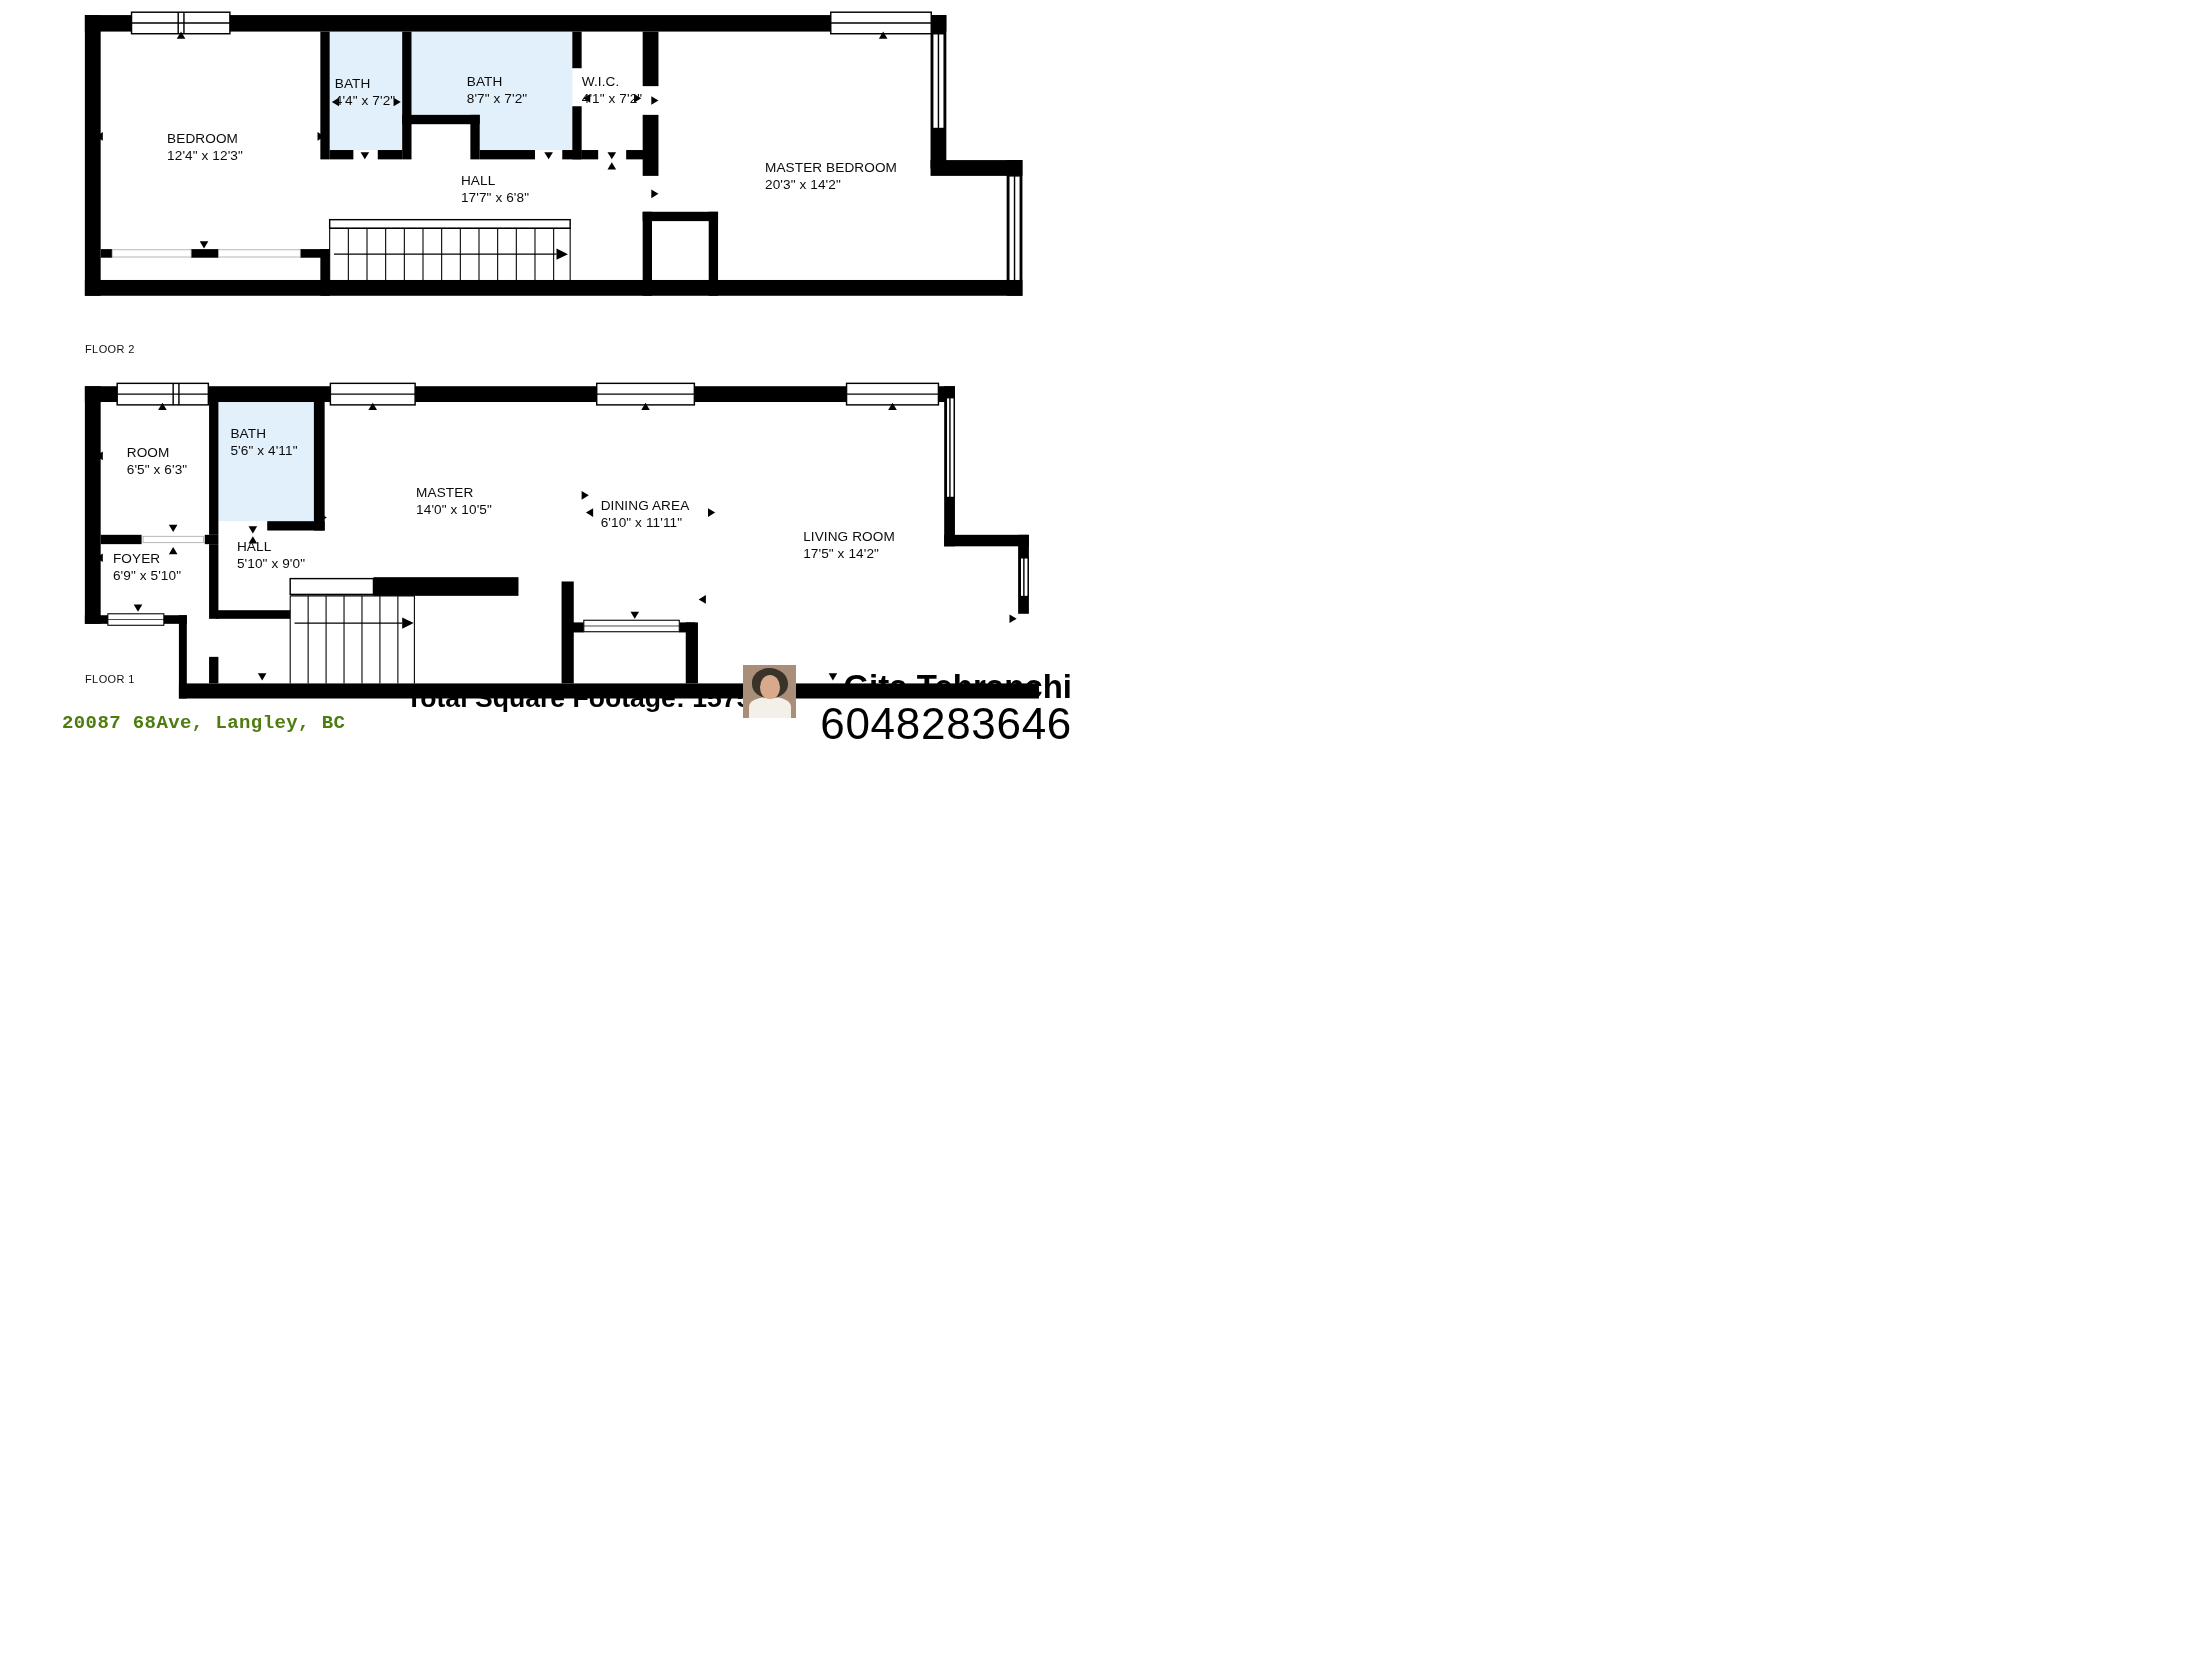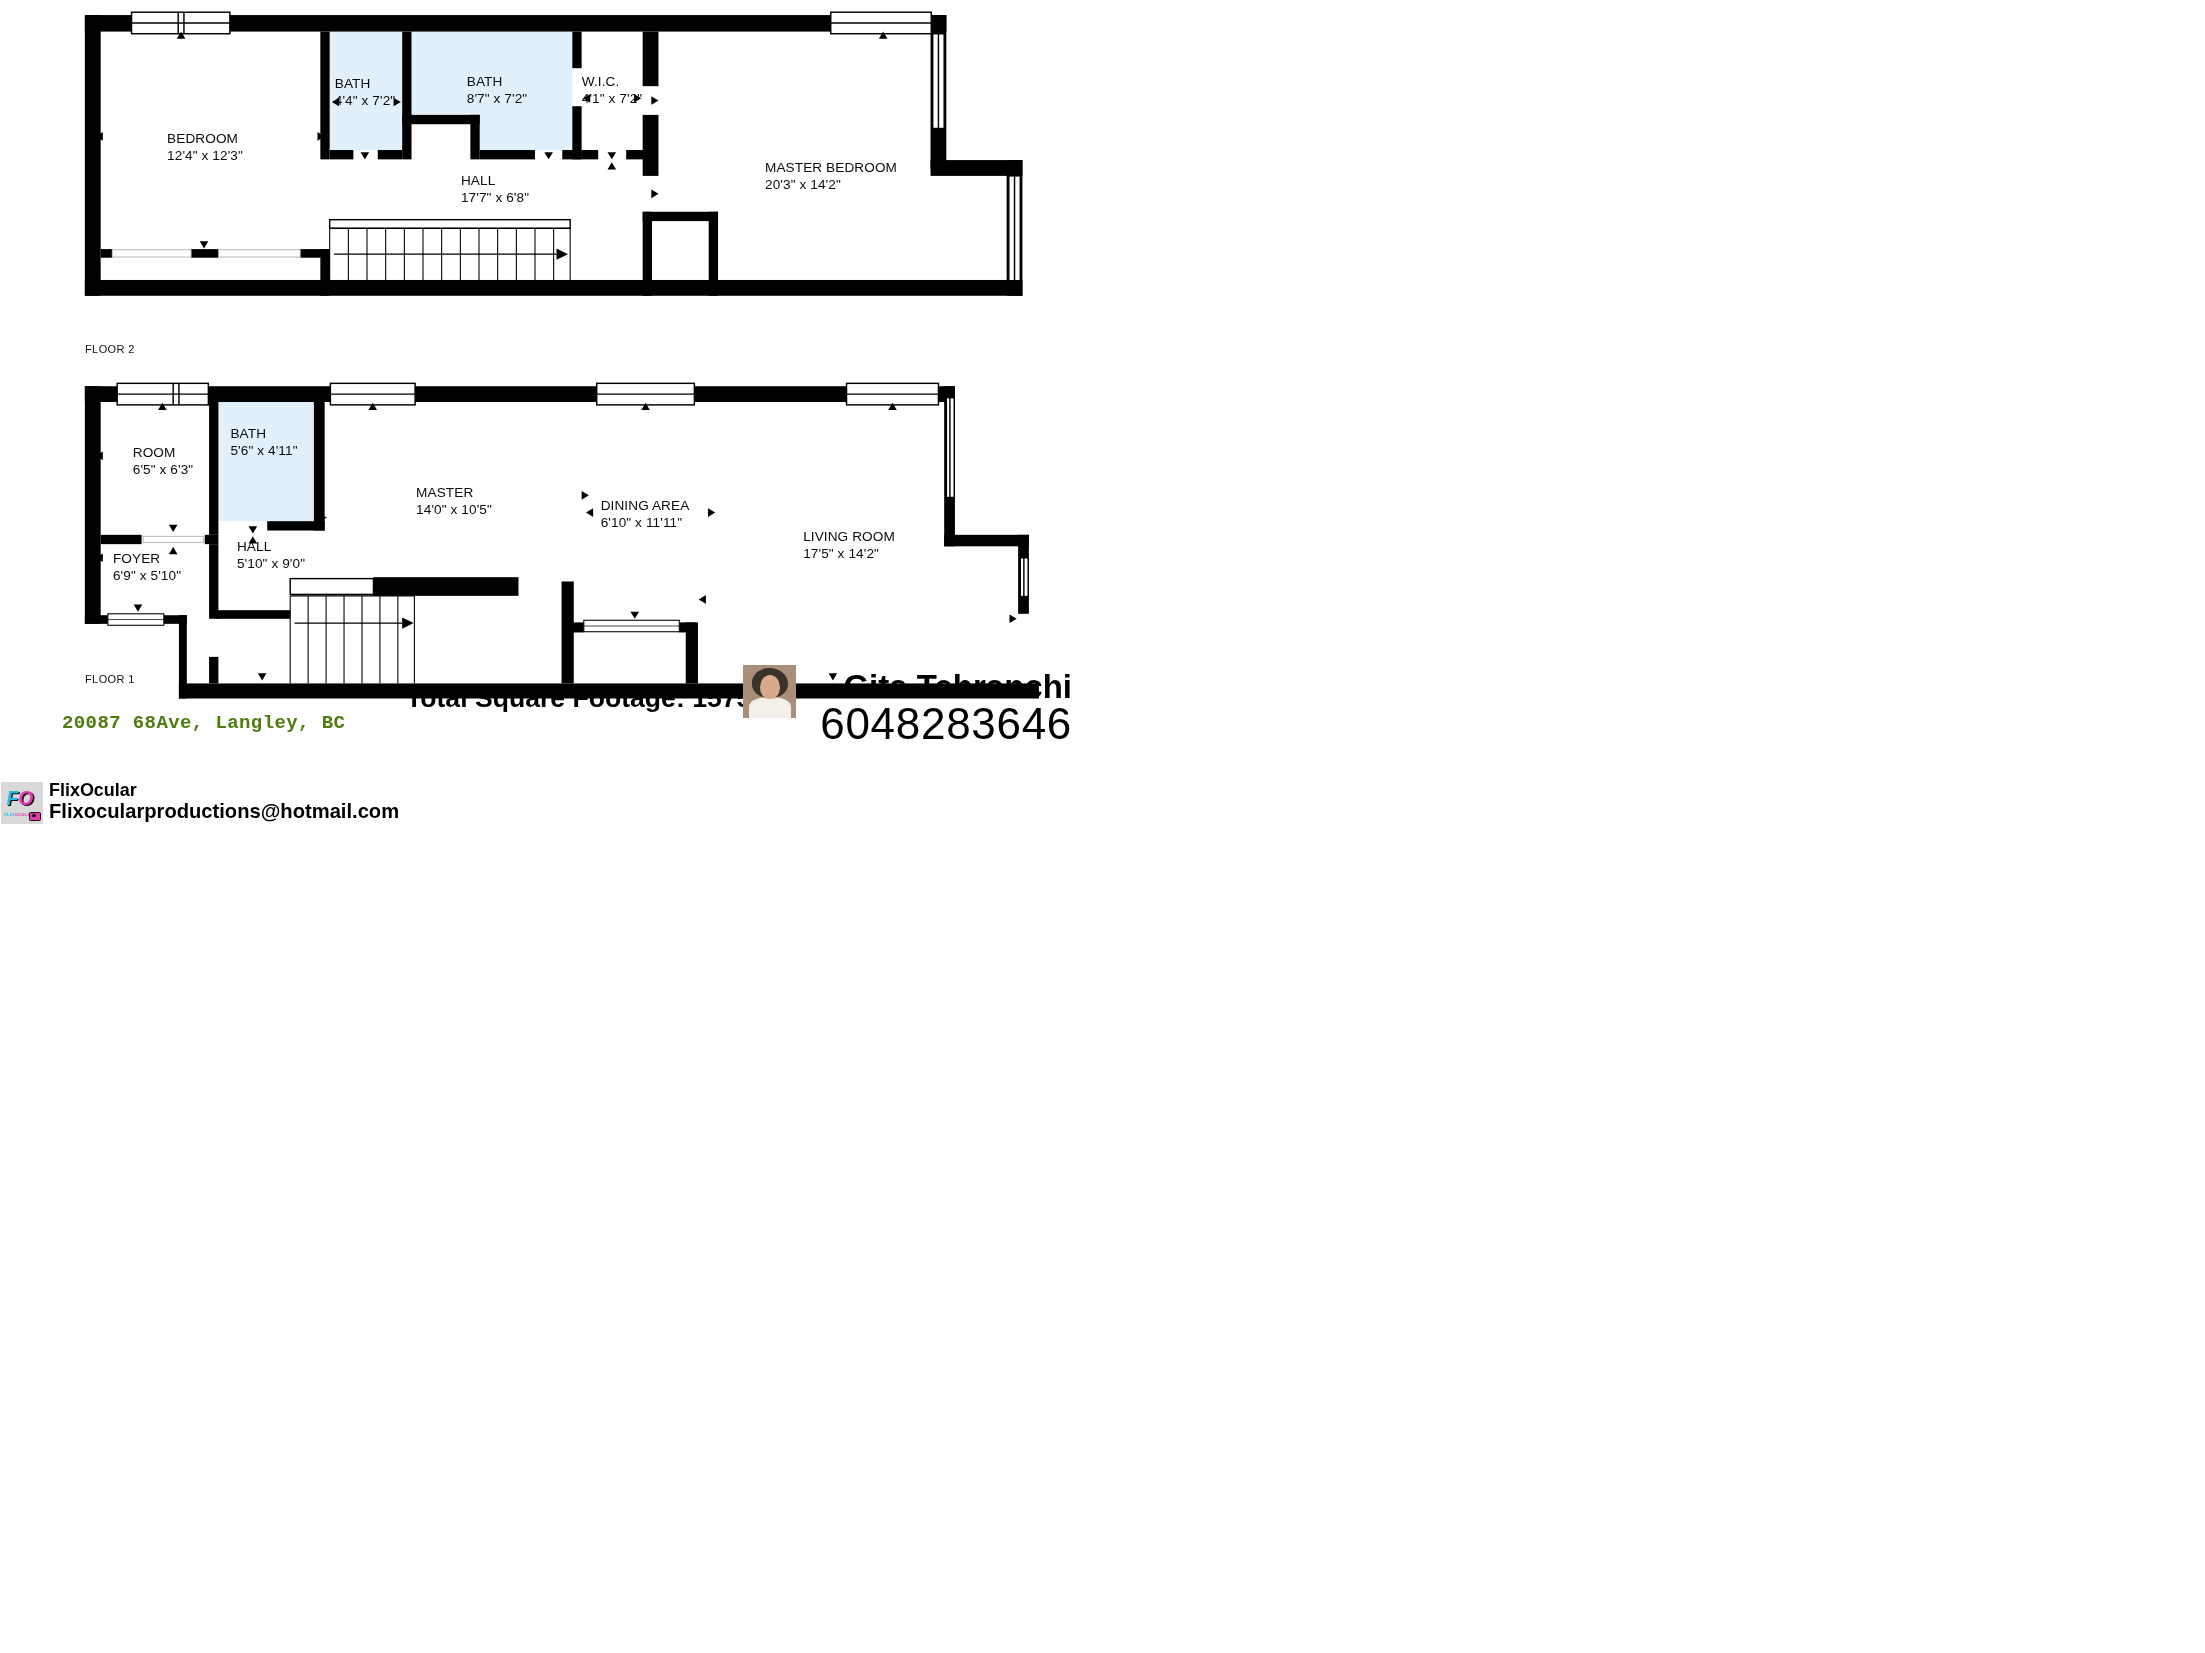--- a/index.html
+++ b/index.html
@@ -214,21 +214,21 @@
   </div>
   <div class="room-label" style="left:495px;top:172px">
     <span class="nm">HALL</span>
     <span class="dm">17'7" x 6'8"</span>
   </div>
   <div class="room-label" style="left:831px;top:159px">
     <span class="nm">MASTER BEDROOM</span>
     <span class="dm">20'3" x 14'2"</span>
   </div>
 
-  <div class="room-label" style="left:163px;top:444px">
+  <div class="room-label" style="left:157px;top:444px">
     <span class="nm">ROOM</span>
     <span class="dm">6'5" x 6'3"</span>
   </div>
   <div class="room-label" style="left:264px;top:425px">
     <span class="nm">BATH</span>
     <span class="dm">5'6" x 4'11"</span>
   </div>
   <div class="room-label" style="left:454px;top:484px">
     <span class="nm">MASTER</span>
     <span class="dm">14'0" x 10'5"</span>
@@ -260,26 +260,15 @@
     <div class="blouse"></div>
     <div class="hair"></div>
     <div class="face"></div>
   </div>
 
   <div class="agent-block">
     <div class="agent-name">Gita Tehranchi</div>
     <div class="agent-phone">6048283646</div>
   </div>
 
-  <div class="brand-row">
-    <div class="logo" style="background: rgb(217, 217, 217);">
-      <div class="fo"><span class="f" style="color: rgb(42, 181, 230);">F</span><span class="o" style="color: rgb(226, 59, 176);">O</span></div>
-      <div class="sub"><span class="s1">FLIX</span><span class="s2">OCULAR</span></div>
-      <div class="cam">
-          <i></i>
-        </div>
-    </div>
-    <div class="brand-name">FlixOcular</div>
-    <div class="brand-email">Flixocularproductions@hotmail.com</div>
-  </div>
 
 </div>
 
 
 </body></html>

